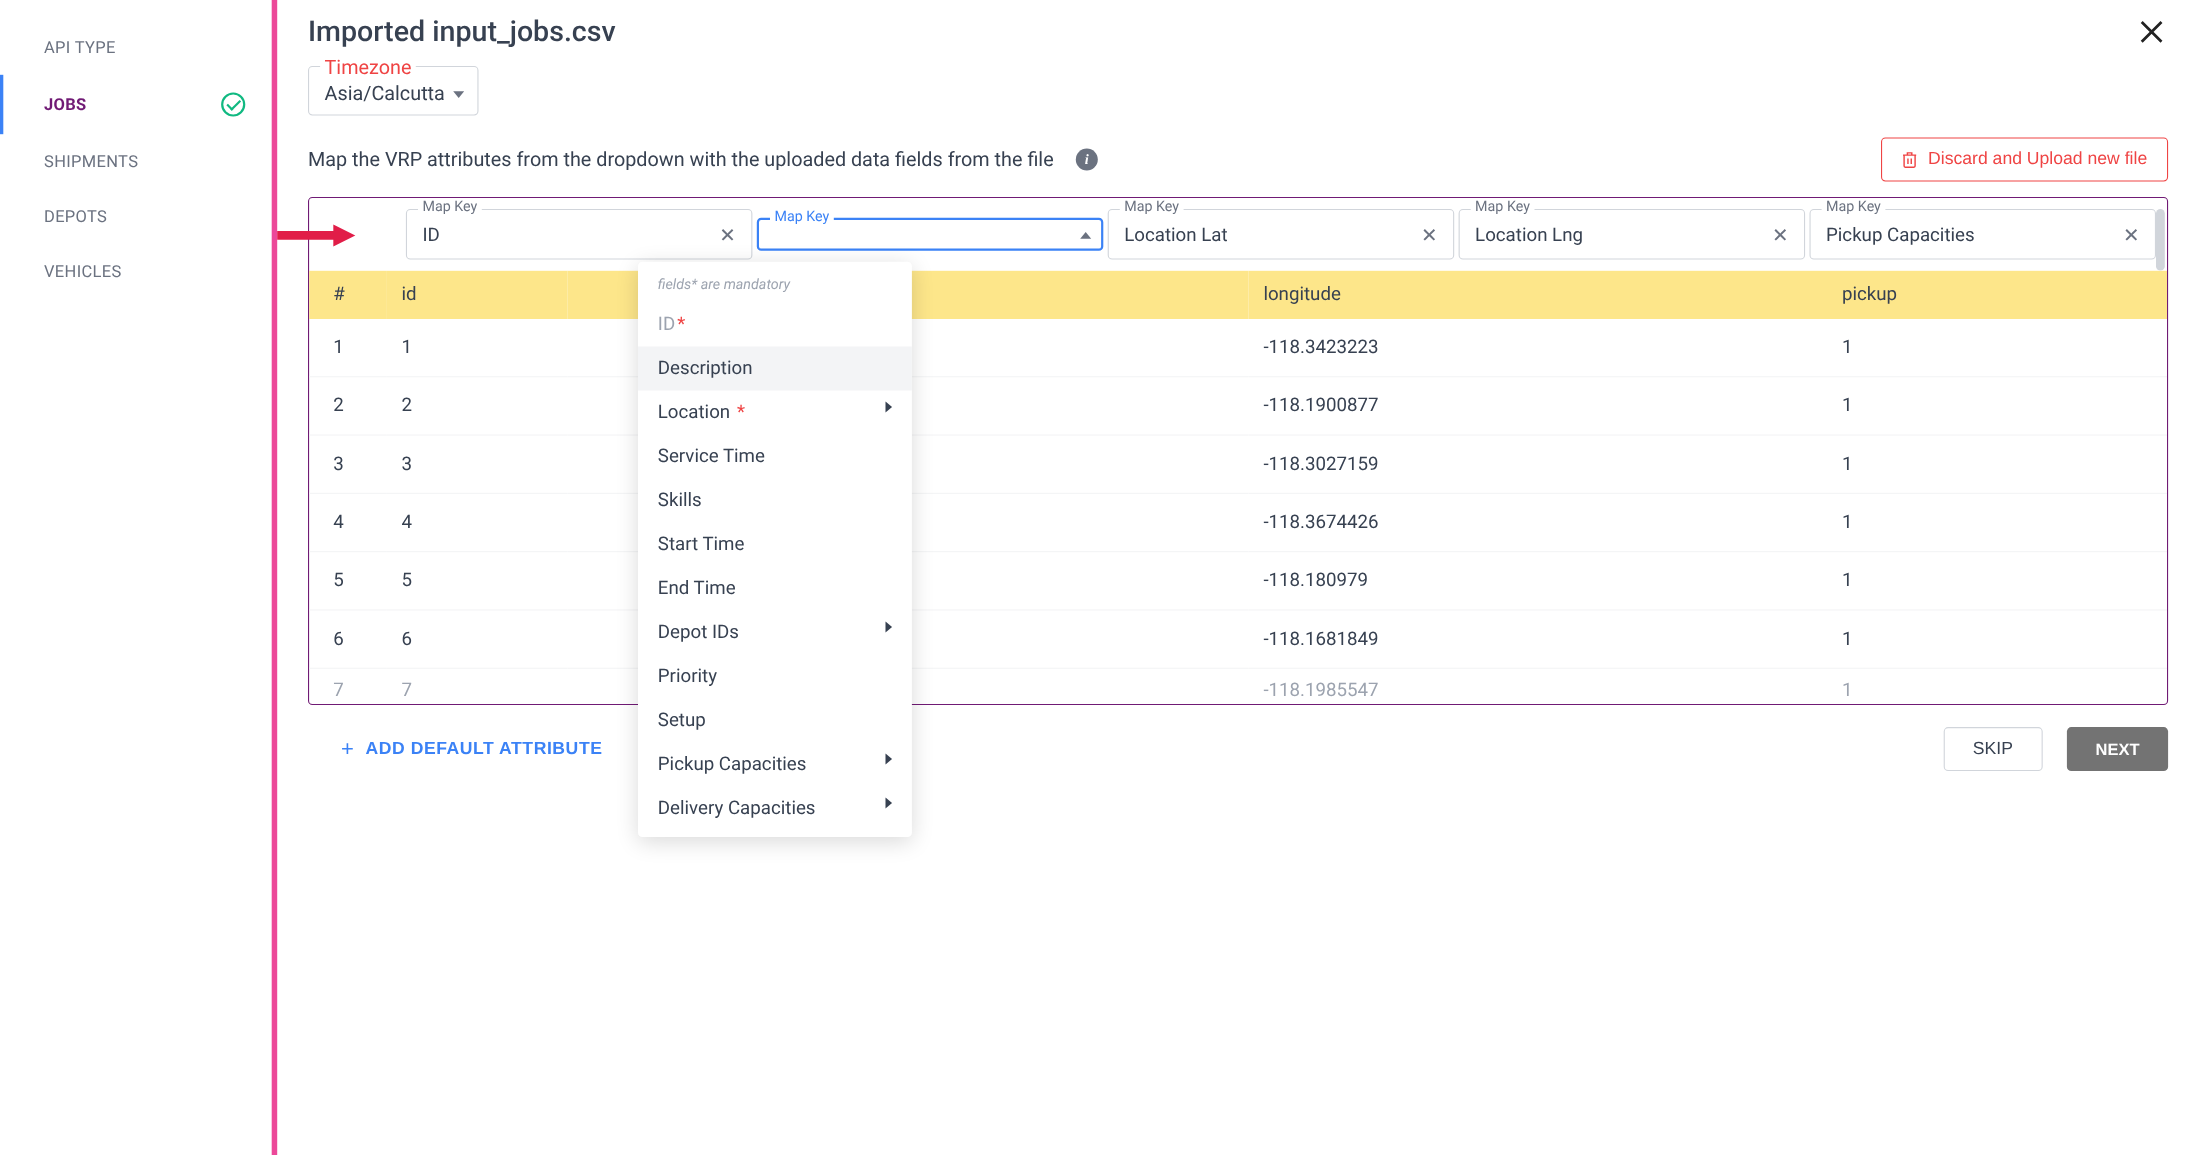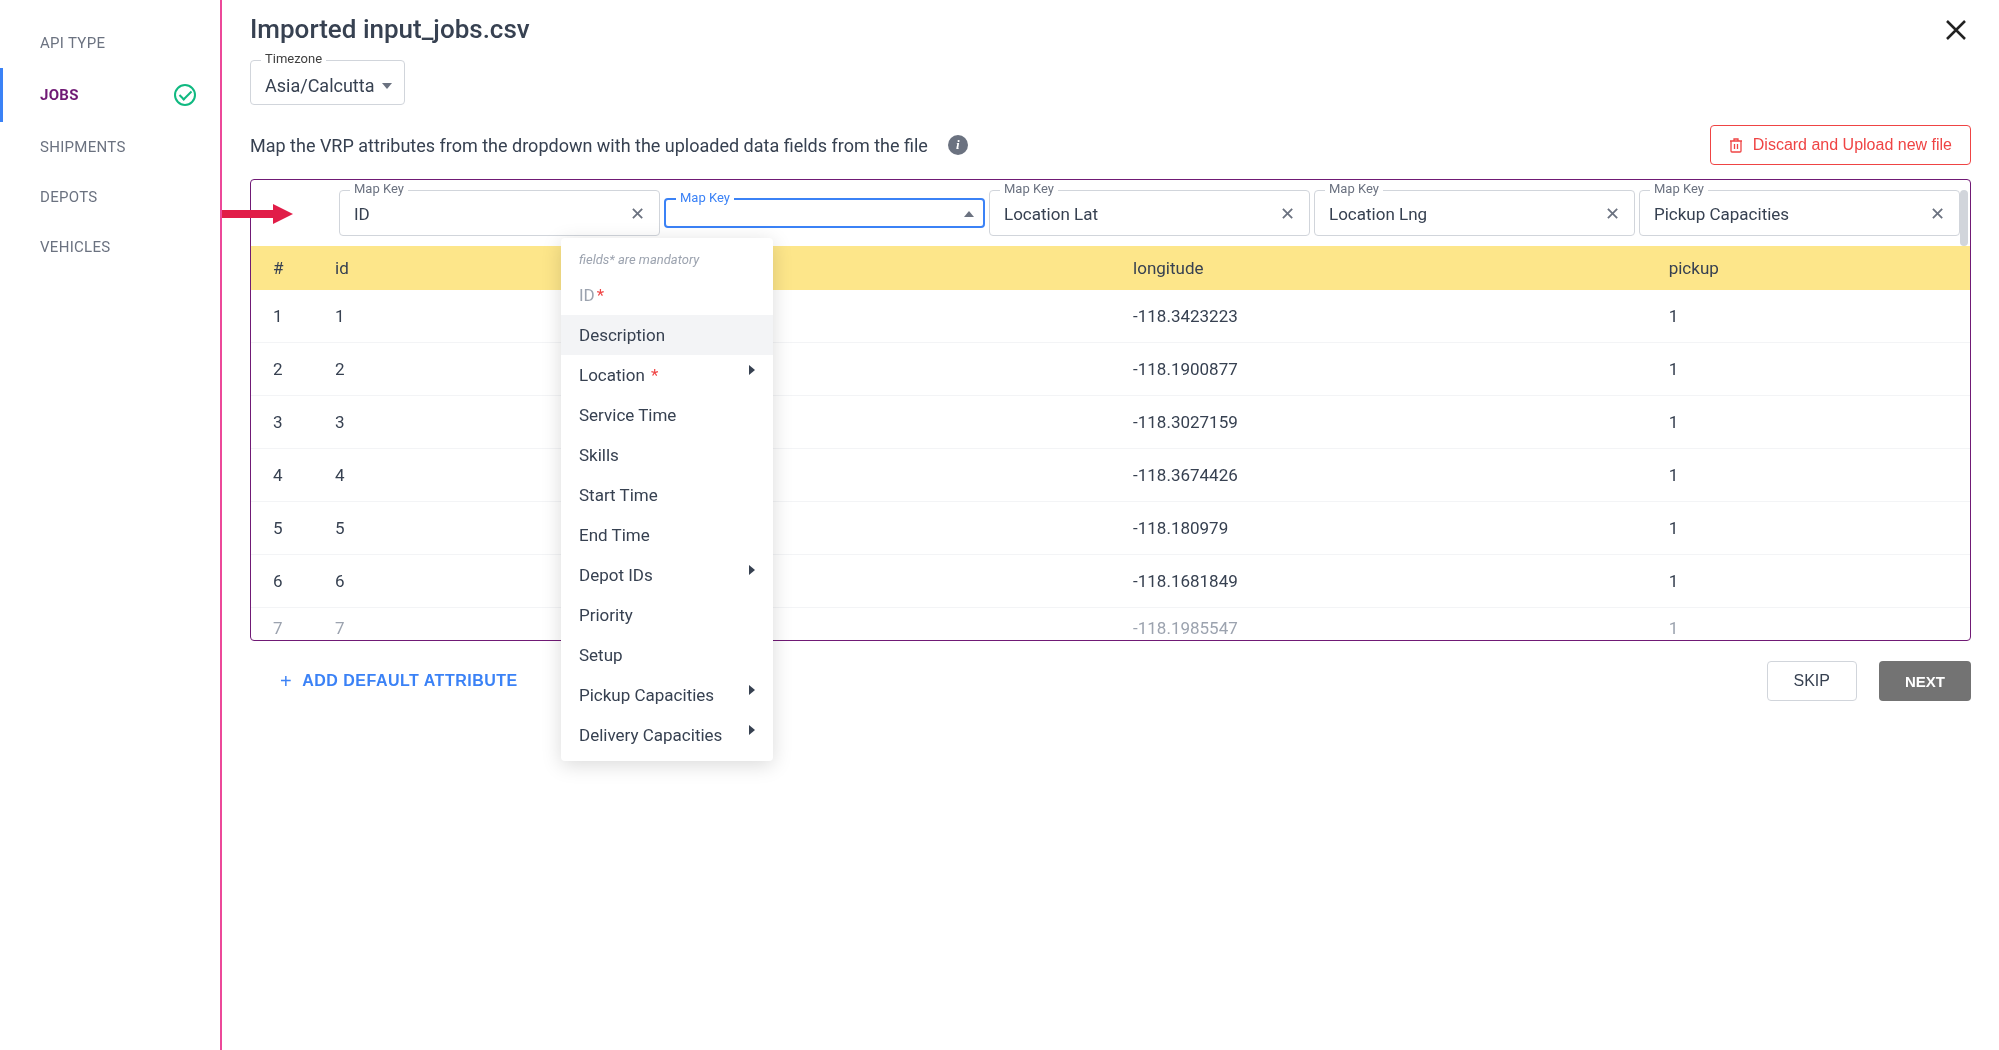--- a/index.html
+++ b/index.html
@@ -1,46 +1,46 @@
 <!DOCTYPE html>
 <html><head>
 <meta charset="utf-8">
 <style>
   * { box-sizing: border-box; margin: 0; padding: 0; }
   body { font-family: -apple-system, BlinkMacSystemFont, "Segoe UI", Roboto, sans-serif; background: #fff; color: #333; font-size: 16px; }
   .app { display: flex; height: 100vh; }
-  .sidebar { width: 222px; border-right: 2px solid #ec4899; padding-top: 18px; flex-shrink: 0; }
+  .sidebar { width: 252px; border-right: 5px solid #ec4899; padding-top: 18px; flex-shrink: 0; }
   .sidebar-item { padding: 16px 24px 16px 40px; color: #6b7280; font-size: 15px; letter-spacing: 0.3px; cursor: pointer; display: flex; align-items: center; justify-content: space-between; }
   .sidebar-item.active { color: #701a75; border-left: 3px solid #3b82f6; padding-left: 37px; font-weight: bold; }
   .check-circle { width: 22px; height: 22px; border: 2px solid #10b981; border-radius: 50%; display: flex; align-items: center; justify-content: center; }
   .check-circle::after { content: ""; width: 5px; height: 10px; border: solid #10b981; border-width: 0 2px 2px 0; transform: rotate(45deg); margin-top: -2px; }
   .main { flex: 1; padding: 14px 28px 0 28px; position: relative; overflow: hidden; }
   .close-btn { position: absolute; top: 16px; right: 32px; font-size: 30px; font-weight: 300; cursor: pointer; background: none; border: none; color: #222; line-height: 1; }
   .title { font-size: 26px; font-weight: 500; color: #374151; margin-bottom: 16px; }
   .tz-wrap { display: inline-block; position: relative; border: 1px solid #d1d5db; border-radius: 4px; padding: 14px 12px 8px 14px; margin-bottom: 20px; cursor: pointer; }
-  .tz-label { position: absolute; top: -10px; left: 10px; background: #fff; padding: 0 4px; font-size: 13px; color: #404040; }
+  .tz-label { position: absolute; top: -10px; left: 10px; background: #fff; padding: 0 4px; font-size: 18px; color: #ef4444; }
   .tz-value { font-size: 18px; color: #374151; display: inline-flex; align-items: center; gap: 8px; }
   .caret-down { width: 0; height: 0; border-left: 5px solid transparent; border-right: 5px solid transparent; border-top: 6px solid #6b7280; }
   .instruction-row { display: flex; align-items: center; justify-content: space-between; margin-bottom: 14px; }
   .instruction { font-size: 18px; color: #374151; display: flex; align-items: center; gap: 20px; }
   .info-icon { width: 20px; height: 20px; border-radius: 50%; background: #6b7280; color: #fff; display: inline-flex; align-items: center; justify-content: center; font-size: 13px; font-weight: bold; font-style: italic; font-family: serif; }
   .discard-btn { border: 1px solid #ef4444; color: #ef4444; background: #fff; border-radius: 4px; padding: 10px 18px; font-size: 16px; cursor: pointer; display: inline-flex; align-items: center; gap: 10px; }
   .trash-icon { width: 14px; height: 16px; display: inline-block; }
   .table-wrap { border: 1px solid #701a75; border-radius: 4px; position: relative; }
   .mapkey-row { display: flex; padding: 10px 10px 10px 18px; gap: 4px; position: relative; align-items: center; }
   .arrow-red { position: absolute; left: -30px; top: 22px; width: 80px; height: 24px; pointer-events: none; }
   .mk-col1 { width: 66px; flex-shrink: 0; }
   .mapkey { position: relative; border: 1px solid #d1d5db; border-radius: 4px; padding: 12px 10px 10px 14px; flex: 1; min-width: 0; display: flex; align-items: center; justify-content: space-between; cursor: pointer; background: #fff; }
   .mapkey.open { border: 2px solid #3b82f6; padding: 11px 9px 9px 13px; }
   .mapkey-label { position: absolute; top: -10px; left: 10px; background: #fff; padding: 0 4px; font-size: 13px; color: #6b7280; }
   .mapkey.open .mapkey-label { color: #3b82f6; }
   .mapkey-value { font-size: 17px; color: #374151; }
   .clear-x { font-size: 18px; color: #6b7280; cursor: pointer; background: none; border: none; padding: 0 4px; }
   .caret-up { width: 0; height: 0; border-left: 5px solid transparent; border-right: 5px solid transparent; border-bottom: 6px solid #6b7280; }
-  .dropdown { position: absolute; top: 58px; left: 310px; width: 212px; background: #fff; border-radius: 4px; box-shadow: 0 4px 20px rgba(0,0,0,0.15); z-index: 100; padding: 6px 0; }
+  .dropdown { position: absolute; top: 58px; left: 299px; width: 249px; background: #fff; border-radius: 4px; box-shadow: 0 4px 20px rgba(0,0,0,0.15); z-index: 100; padding: 6px 0; }
   .dd-hint { font-size: 13px; font-style: italic; color: #9ca3af; padding: 8px 18px; }
   .dd-item { padding: 10px 18px; font-size: 17px; color: #374151; cursor: pointer; display: flex; align-items: flex-start; justify-content: space-between; }
   .dd-item.disabled { color: #9ca3af; cursor: default; }
   .dd-item.hover { background: #f3f4f6; }
   .req-star { color: #ef4444; margin-left: 2px; }
   .chev-right { width: 0; height: 0; border-top: 5px solid transparent; border-bottom: 5px solid transparent; border-left: 6px solid #374151; }
   table { width: 100%; border-collapse: collapse; }
   thead tr { background: #fde68a; }
   th { text-align: left; font-weight: 400; font-size: 17px; color: #374151; padding: 12px 14px; }
   th.numcol { width: 70px; padding-left: 22px; }

